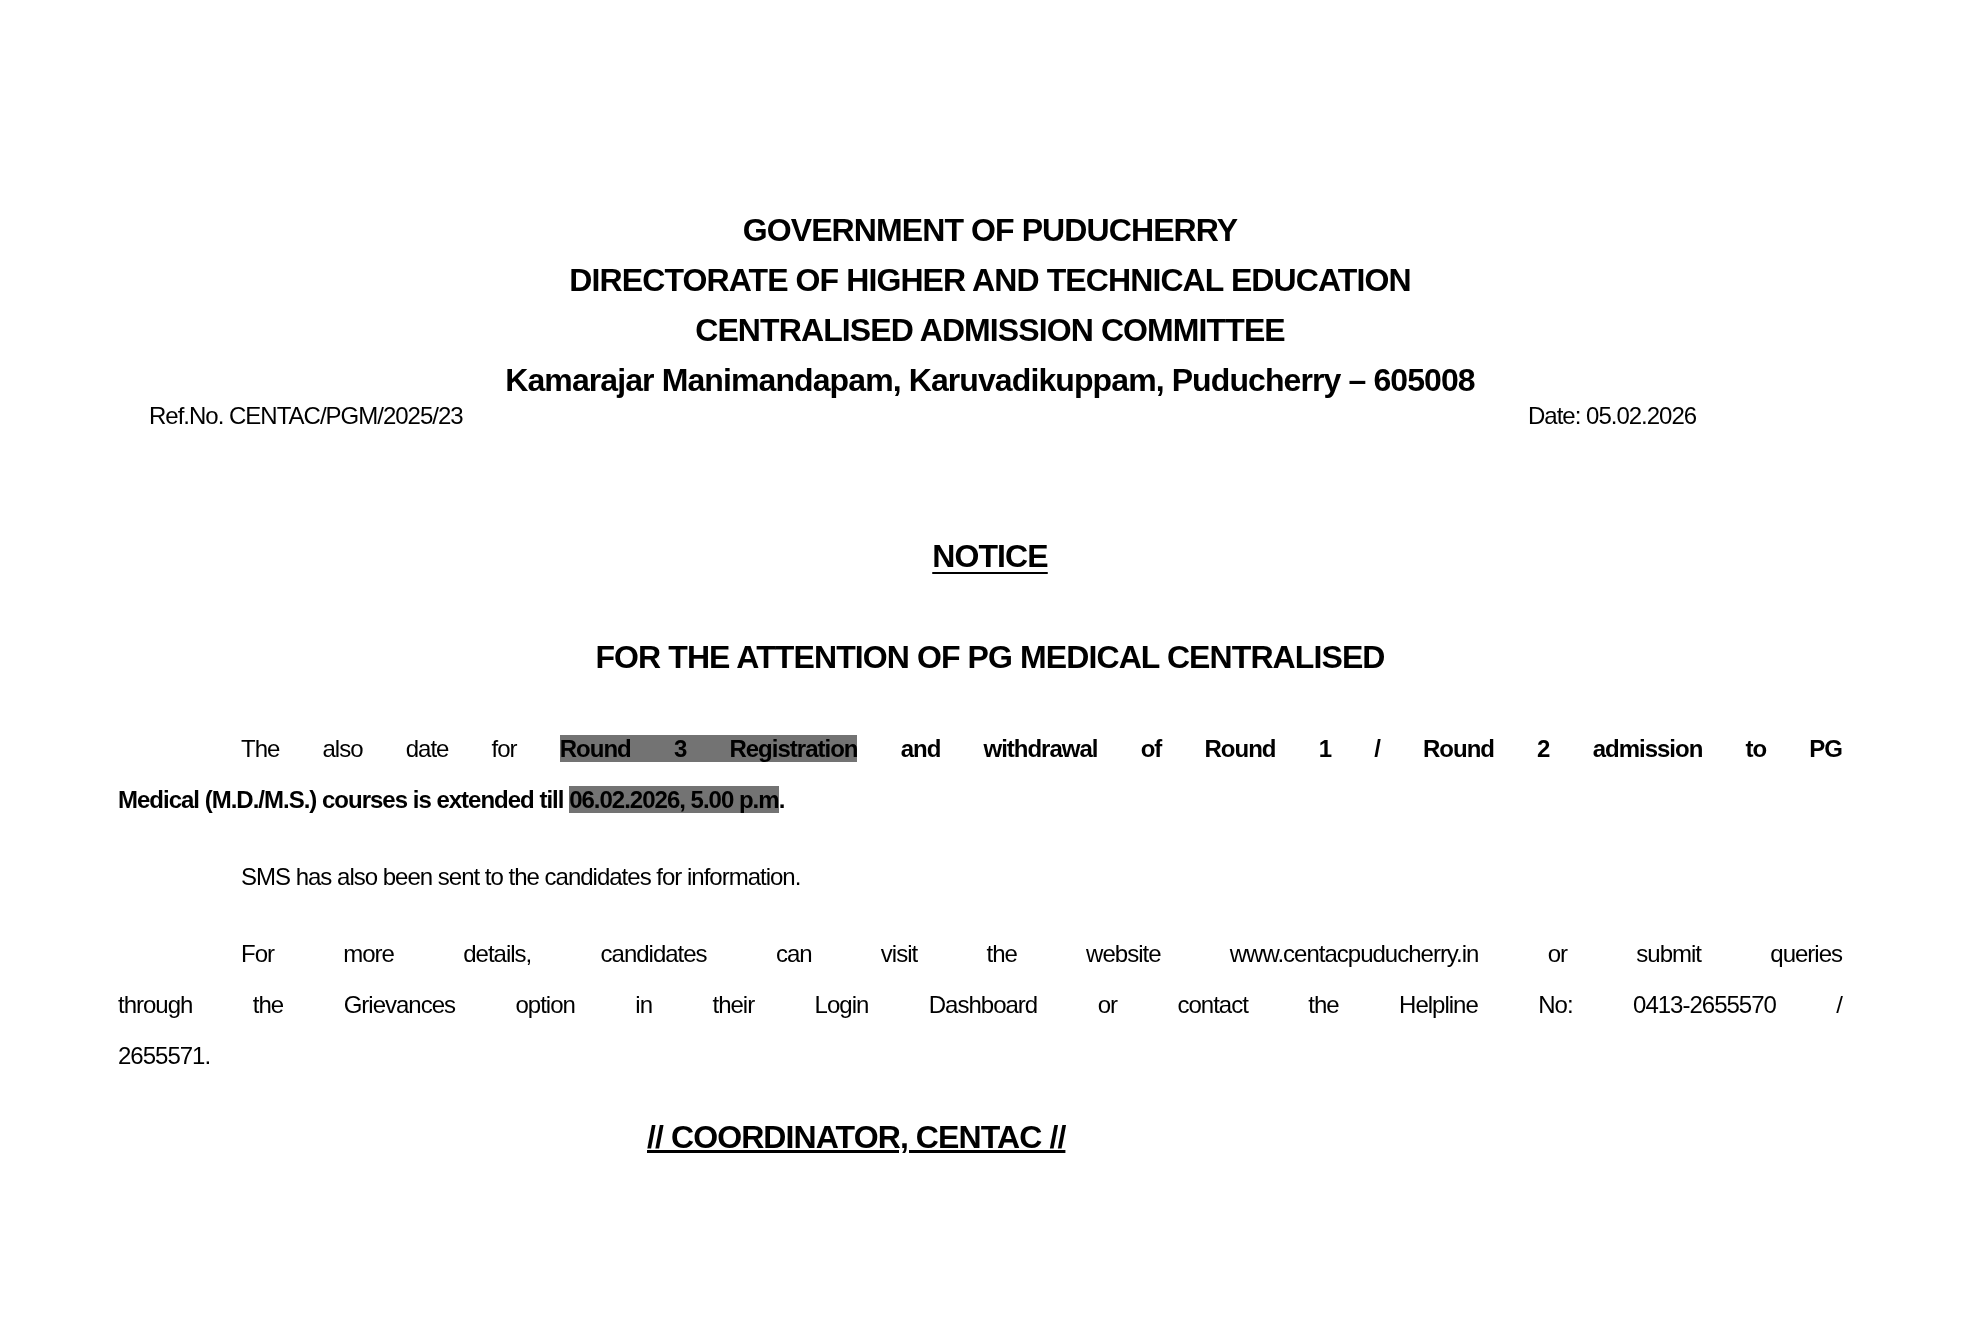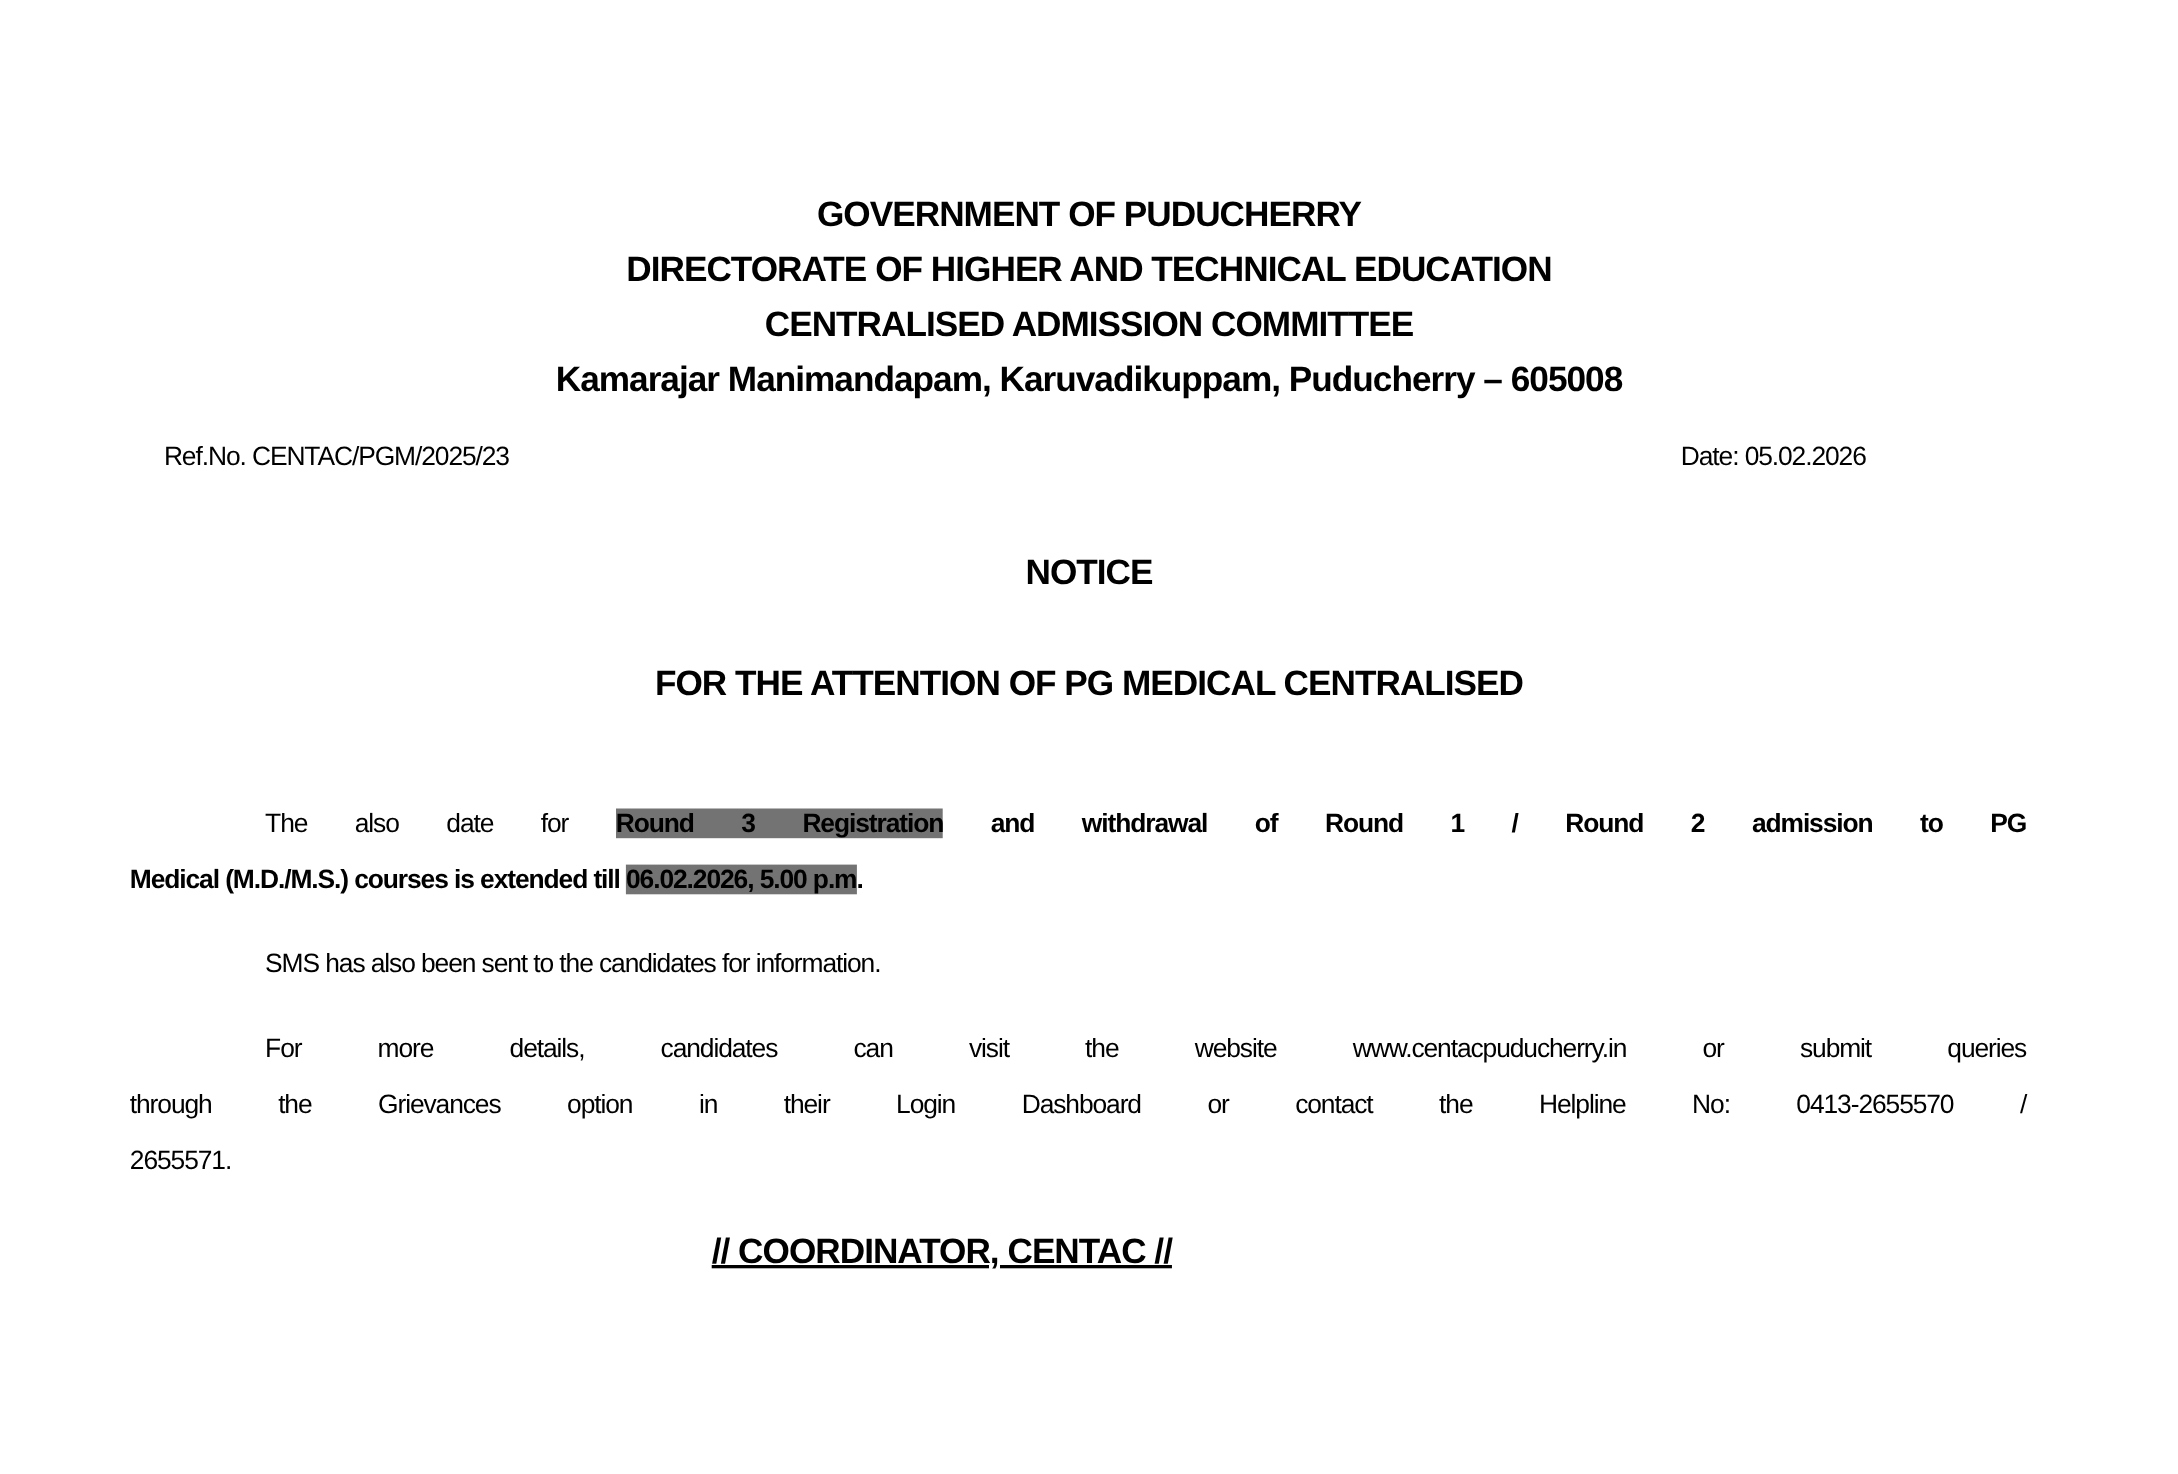--- a/index.html
+++ b/index.html
@@ -1,24 +1,24 @@
 <!DOCTYPE html>
 <html><head>
 <meta charset="utf-8">
 <style>
   html, body { margin: 0; padding: 0; background: #ffffff; }
   body { width: 1980px; height: 1340px; position: relative; overflow: hidden;
          font-family: "Liberation Sans", sans-serif; color: #000; }
   .line { position: absolute; white-space: nowrap; }
-  .center { left: 0; width: 1980px; text-align: center; }
+  .center { left: 0; width: 1980px; text-align: center; margin-top: 36px; }
   .hdr { font-weight: bold; font-size: 32px; letter-spacing: -0.9px; }
   .bold { font-weight: bold; text-align: right; }
   .body-txt { font-size: 24px; letter-spacing: -1px; }
   .hl { background: #737373; }
-  .u { text-decoration-thickness: 2px; text-underline-offset: 5px; }
+  .u { text-decoration: underline; text-decoration-thickness: 2px; text-underline-offset: 5px; }
   .just { position: absolute; left: 118px; width: 1724px; text-align: justify; text-align-last: justify; white-space: nowrap; }
 </style>
 </head>
 <body>
 
 <div class="line center hdr" style="top:176px;">GOVERNMENT OF PUDUCHERRY</div>
 <div class="line center hdr" style="top:226px;">DIRECTORATE OF HIGHER AND TECHNICAL EDUCATION</div>
 <div class="line center hdr" style="top:276px;">CENTRALISED ADMISSION COMMITTEE</div>
 <div class="line center hdr" style="top:326px;">Kamarajar Manimandapam, Karuvadikuppam, Puducherry – 605008</div>
 

